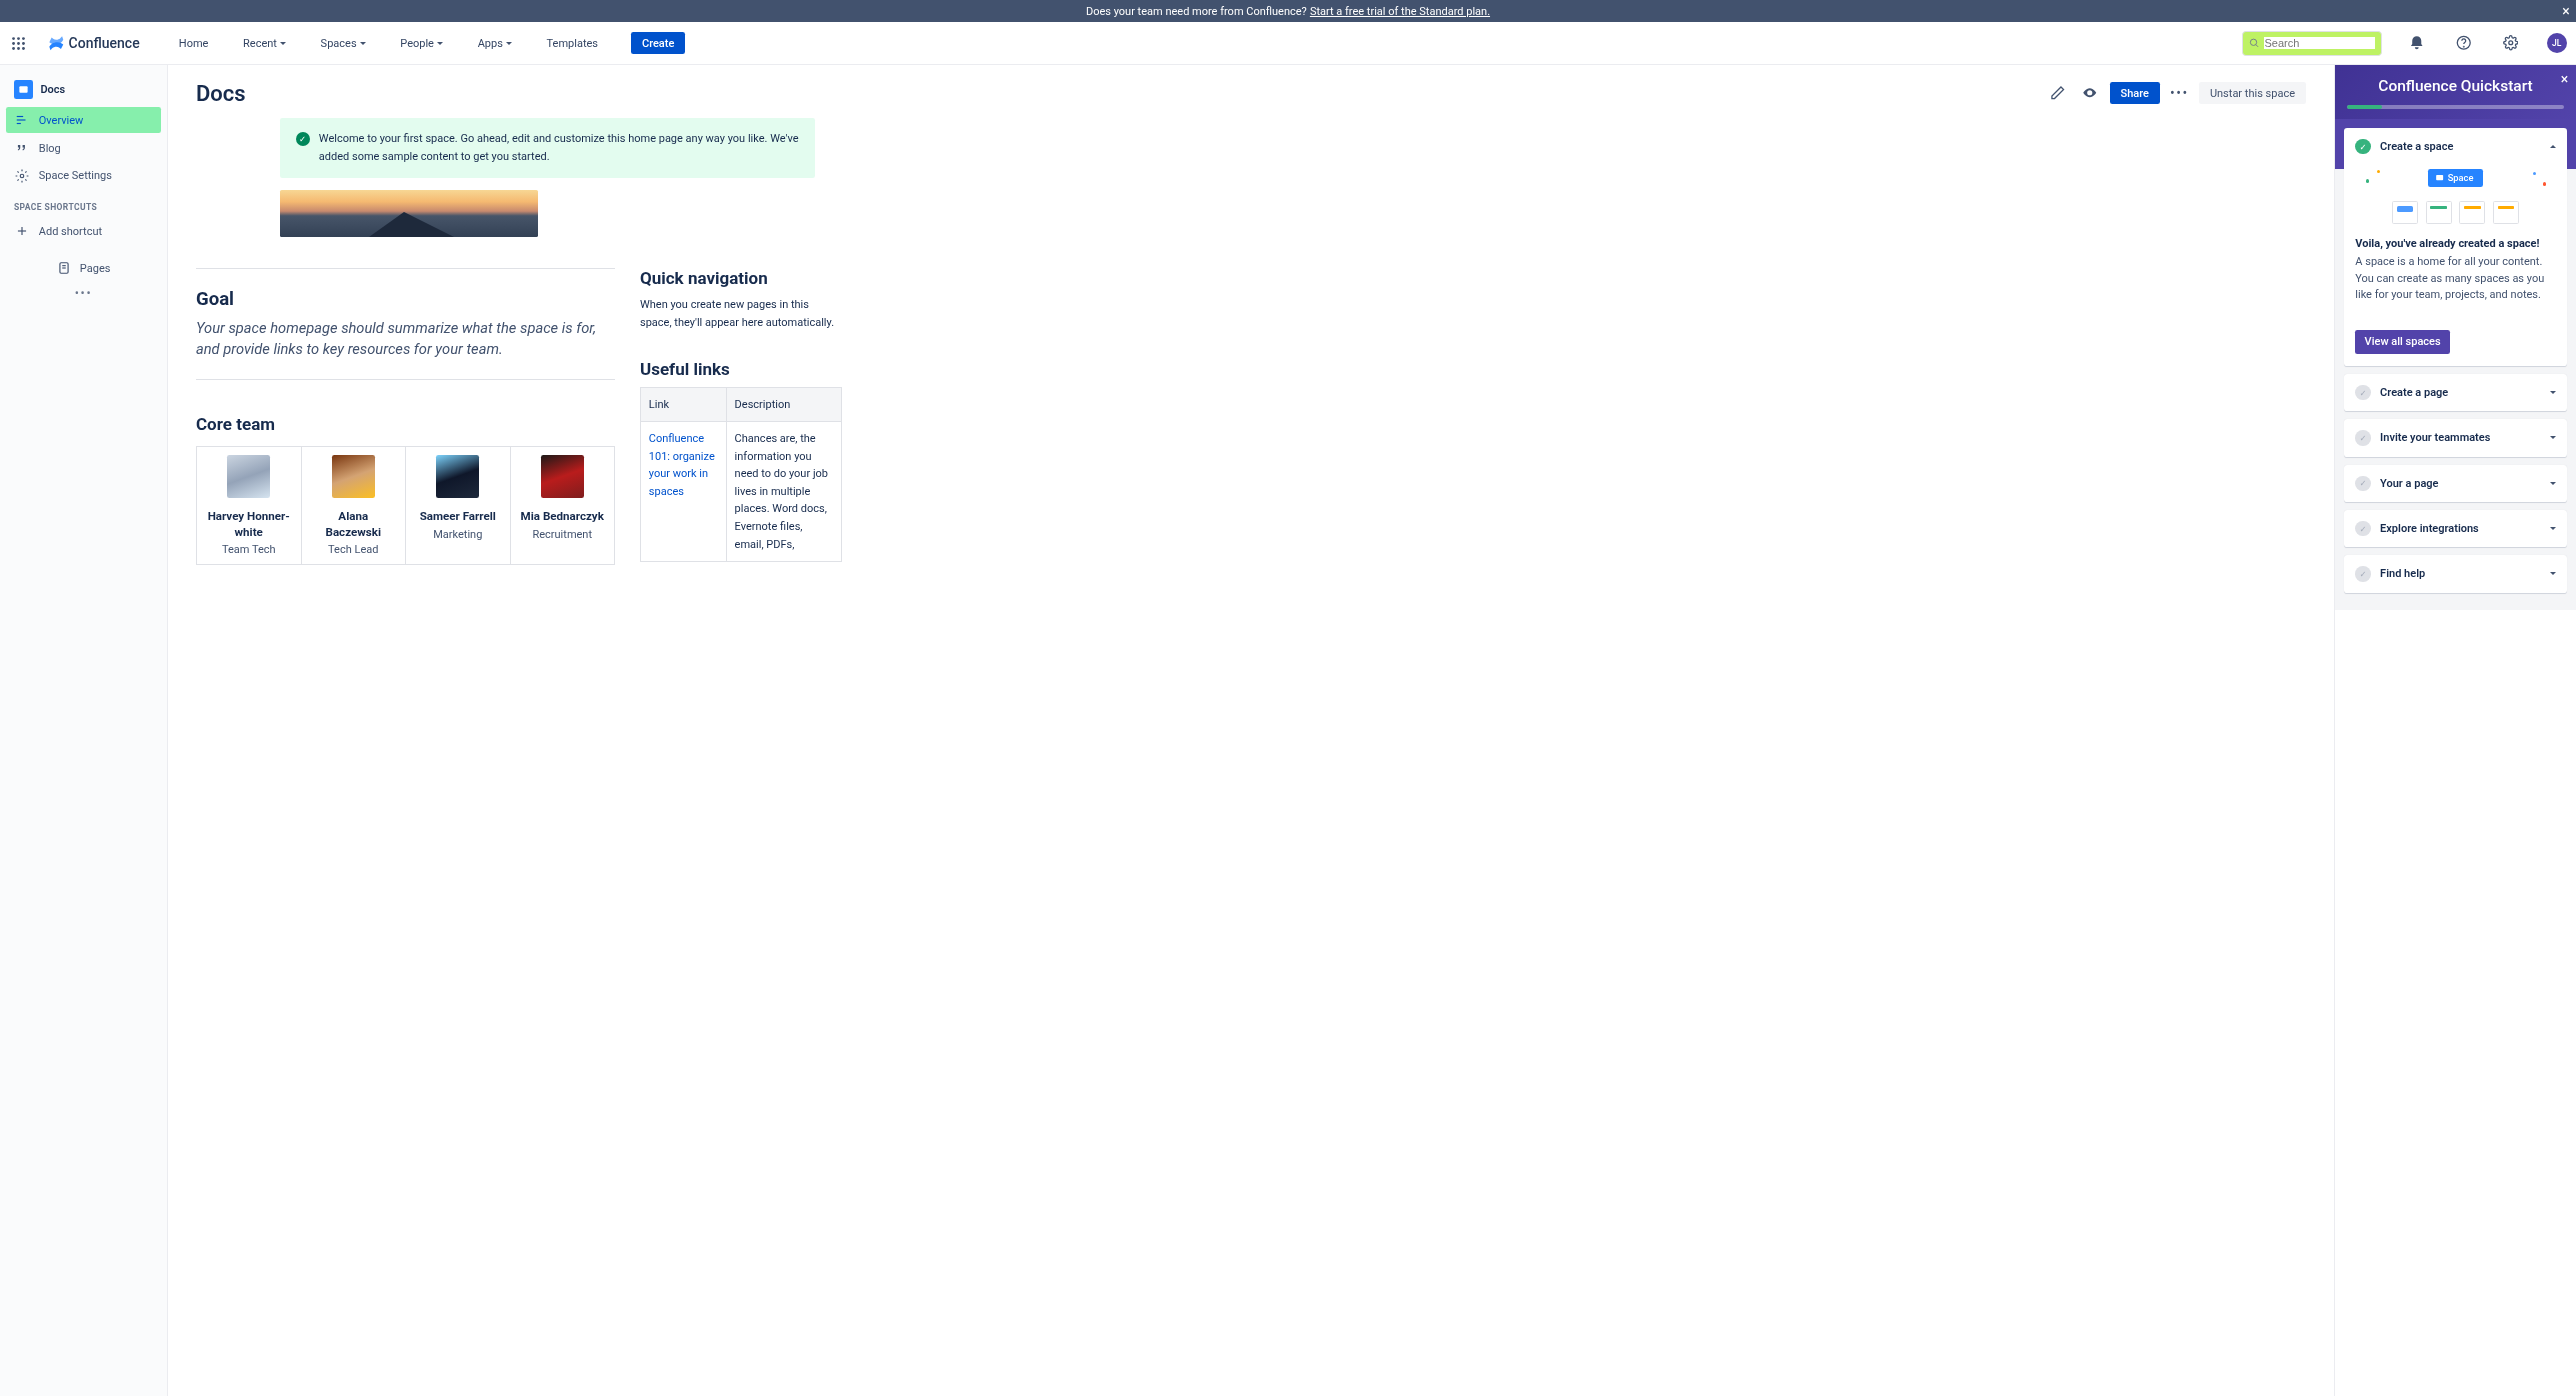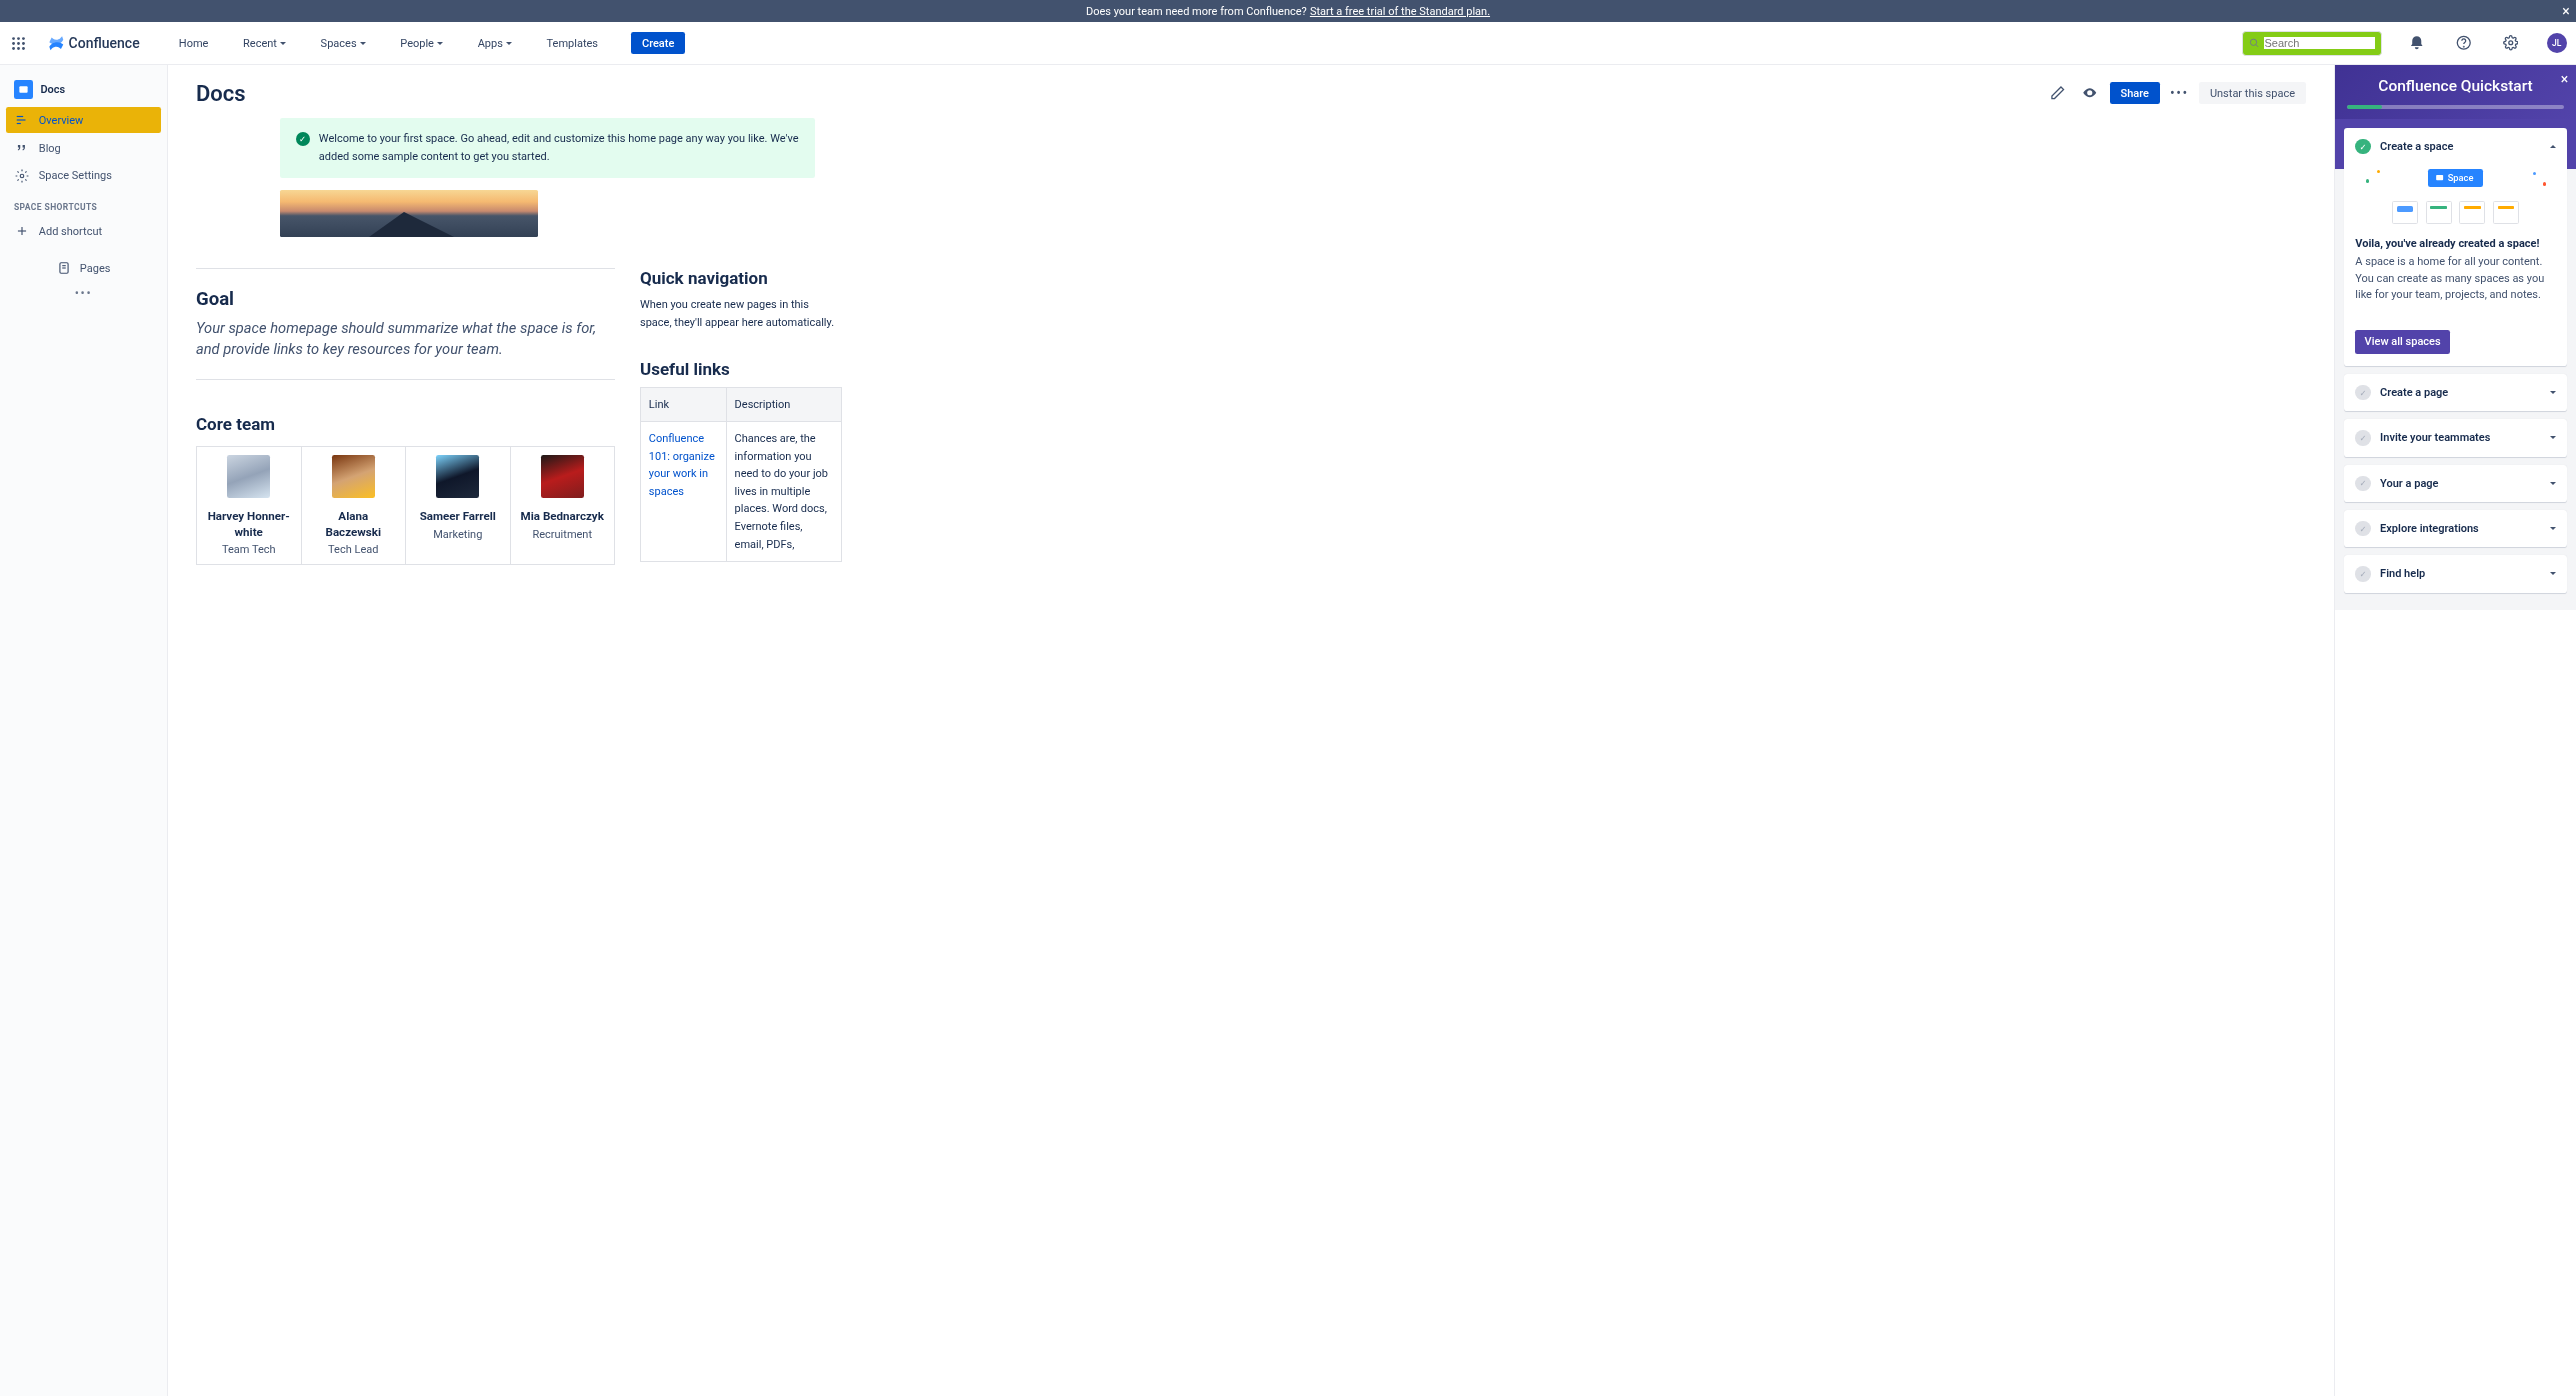--- a/index.html
+++ b/index.html
@@ -32,32 +32,32 @@
     padding: 0 9.3px;
     gap: 19px;
   }
   .app-switcher { width: 18.6px; height: 18.6px; display:flex; align-items:center; justify-content:center; cursor:pointer; }
   .app-switcher svg { width: 17px; height: 17px; }
   .logo { display:flex; align-items:center; gap:3.1px; margin-right: 12.4px; cursor:pointer; }
   .logo-text { font-size: 14px; font-weight: 500; color: #253858; }
   .nav-item { padding: 4.7px 7.8px; color: #344563; font-size: 11px; display:flex; align-items:center; gap:3.1px; cursor:pointer; border-radius:2.3px; }
   .create-btn { background:#0052CC; color:#fff; padding:4.7px 11px; border-radius:2.3px; font-weight:500; cursor:pointer; margin-left:6.2px; }
   .header-spacer { flex:1; }
-  .search-box { display:flex; align-items:center; background:#84cc16; border:1.6px solid #DFE1E6; border-radius:3.9px; padding:3.1px 6.2px; height:25px; width:140px; color:#6B778C; }
+  .search-box { display:flex; align-items:center; background:#bef264; border:1.6px solid #DFE1E6; border-radius:3.9px; padding:3.1px 6.2px; height:25px; width:140px; color:#6B778C; }
   .search-box input { border:none; outline:none; font-size:11px; margin-left:4.7px; width:100%; color:#172B4D; }
   .header-icon { width:25px; height:25px; display:flex; align-items:center; justify-content:center; cursor:pointer; border-radius:50%; margin-left:3.1px; }
   .avatar { width:20px; height:20px; border-radius:50%; background:#5243AA; color:#fff; display:flex; align-items:center; justify-content:center; font-size:8.5px; font-weight:500; margin-left:4.7px; cursor:pointer; }
   
   .layout { display:flex; height: calc(100vh - 65px); }
   
   .sidebar { width:168px; border-right:0.8px solid #ebecf0; padding:9.3px 6.2px; background:#FAFBFC; overflow-y:auto; }
   .space-title { display:flex; align-items:center; gap:7.8px; padding:6.2px 7.8px; font-size:11px; font-weight:600; }
   .space-icon { width:18.6px; height:18.6px; border-radius:2.3px; background:#2684FF; display:flex; align-items:center; justify-content:center; }
   .side-item { display:flex; align-items:center; gap:9.3px; padding:6.2px 9.3px; border-radius:2.3px; cursor:pointer; font-size:11px; color:#42526E; margin-top:1.6px; }
-  .side-item.active { background:#eab308; color:#0052CC; }
+  .side-item.active { background:#86efac; color:#0052CC; }
   .side-section-label { font-size:8.5px; font-weight:700; color:#6B778C; letter-spacing:0.4px; padding:12.4px 7.8px 4.7px; }
   .pages-row { display:flex; align-items:center; justify-content:space-between;flex-direction:column; }
   .pages-left { display:flex; align-items:center; gap:9.3px; }
   .more-dots { color:#6B778C; font-size:12.4px; letter-spacing:1.6px; }
   
   .main { flex:1; overflow-y:auto; padding:15.5px 28px 31px 28px; position:relative; }
   .page-header { display:flex; align-items:center; margin-bottom:12.4px; }
   .page-title { font-size:22px; font-weight:600; flex:1; }
   .page-actions { display:flex; align-items:center; gap:7px; }
   .action-icon { width:25px; height:25px; display:flex; align-items:center; justify-content:center; cursor:pointer; border-radius:2.3px; }

